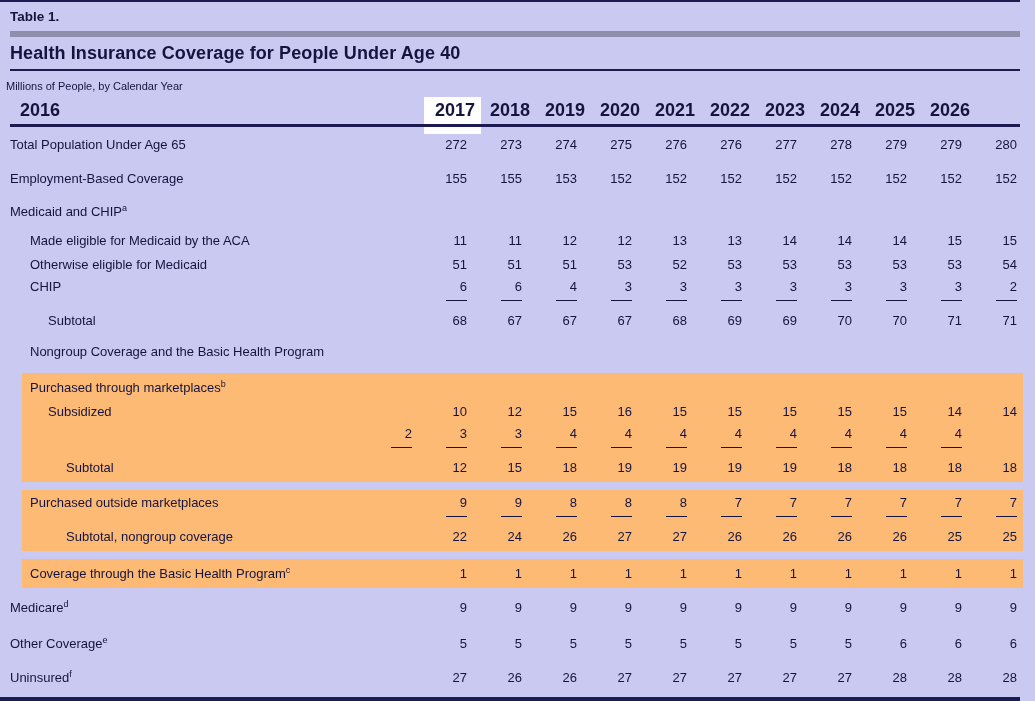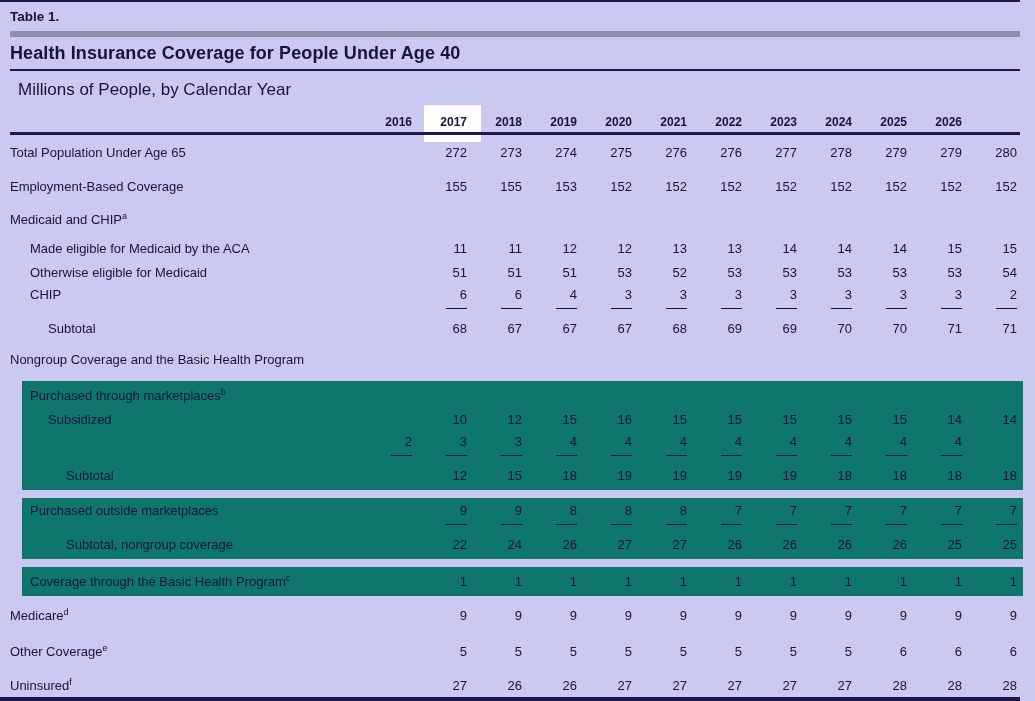--- a/index.html
+++ b/index.html
@@ -8,44 +8,44 @@
     background:#c9c9f1;
     color:#14143f;
     font-family:"Liberation Sans",sans-serif;
     position:relative;overflow:hidden;
   }
   .topline{height:2px;width:1020px;background:#1b1b52;}
   .table-label{font-weight:bold;font-size:13.5px;padding:7px 16px 0 10px;}
   .graybar{height:6px;background:#8f8fab;margin:7px 0 0 10px;width:1010px;}
   .main-title{font-size:18px;font-weight:bold;margin:6px 0 0 10px;letter-spacing:.1px;}
   .title-rule{height:2px;background:#1b1b52;margin:5px 0 0 10px;width:1010px;}
-  .subtitle{font-size:17px;margin:9px 0 0 18px;}
+  .subtitle{font-size:11px;margin:9px 0 0 6px;}
 
   .yearrow{position:relative;display:grid;grid-template-columns:415px repeat(11,55px);
     margin-top:8px;height:24px;align-items:end;}
-  .yearrow .ycell{text-align:right;padding:0 3px 3px 0;font-weight:bold;font-size:12px;
-    position:relative;z-index:2;}
+  .yearrow .ycell{padding:0 3px 3px 0;font-weight:bold;font-size:18px;
+    position:relative;z-index:2;margin-left:20px;}
   .hl{position:absolute;left:424px;top:-3px;width:57px;height:37px;background:#fefefe;z-index:0;}
   .year-rule{position:absolute;left:10px;bottom:-3px;width:1010px;height:2.6px;background:#1b1b52;z-index:1;}
 
   .tbody{margin-top:3px;font-size:13px;}
   .row{display:grid;grid-template-columns:415px repeat(11,55px);align-items:center;}
   .row .lbl{white-space:nowrap;}
   .row .val{text-align:right;padding-right:3px;}
   .row.r1{height:34px;}
   .row.r2{height:38px;}
   .row.hdr{height:33px;}
-  .row.hdr2{height:36px;}
+  .row.hdr2{height:36px;margin-left:20px;}
   .row.sm{height:24px;}
   .row.sub{height:25px;}
   .row.u{height:32px;align-items:start;}
   .row.u .lbl,.row.u .val{line-height:22px;}
   .sum{display:inline-block;min-width:21px;border-bottom:1.7px solid #14143f;padding-bottom:5px;line-height:17px;}
   .i0{padding-left:10px;} .i1{padding-left:30px;} .i2{padding-left:48px;}
-  .wbox{background:#0f766e;margin-left:22px;width:1001px;padding:2px 0;}
+  .wbox{background:#fdba74;margin-left:22px;width:1001px;padding:2px 0;}
   .wbox .row{grid-template-columns:393px repeat(11,55px);}
   .wbox .i0{padding-left:8px;} .wbox .i1{padding-left:26px;} .wbox .i2{padding-left:44px;}
   #box1{margin-top:4px;} #box2{margin-top:8px;} #box3{margin-top:8px;}
   sup{font-size:9px;line-height:0;}
   .botbar{position:absolute;bottom:0;left:0;width:1020px;height:4px;background:#1b1b52;}
 </style>
 </head>
 <body>
 
 <div class="topline"></div>

